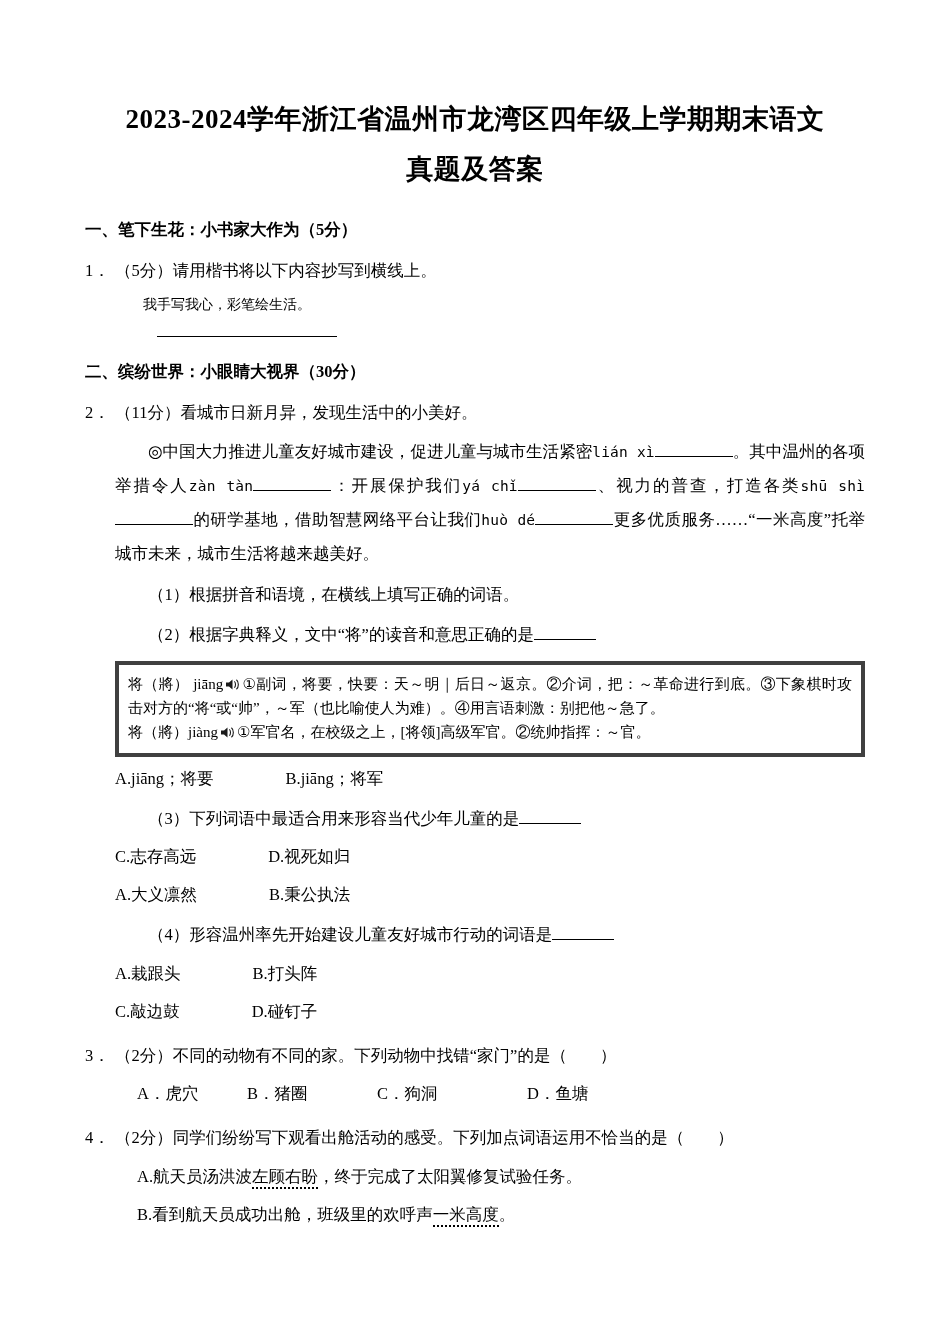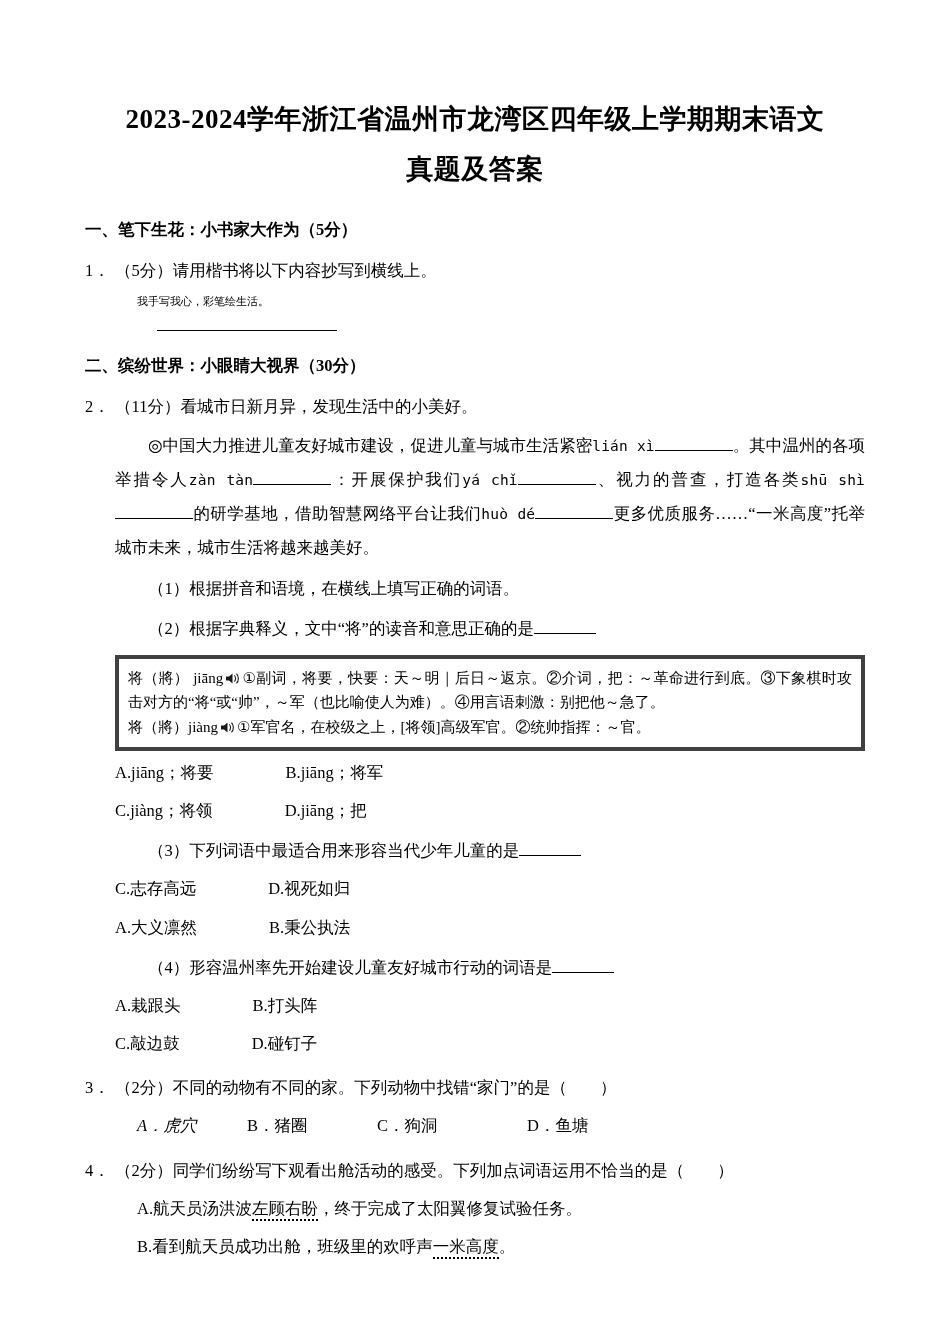--- a/index.html
+++ b/index.html
@@ -47,21 +47,21 @@
     flex: 0 0 30px;
     font-family: "Liberation Serif", serif;
   }
   .q-body {
     flex: 1 1 auto;
   }
   .indent1 {
     text-indent: 2em;
   }
   .para {
-    font-size: 11px;
+    font-size: 14px;
     line-height: 1.95;
     margin-top: 4px;
   }
   .para-block {
     font-size: 16.5px;
     line-height: 2.05;
     margin-top: 6px;
     text-align: justify;
   }
   .blank-line {
@@ -188,24 +188,20 @@
                 <path d="M9.3 3.4c1.6 1.1 1.6 5.1 0 6.2" stroke="#1a1a1a" stroke-width="1.1" fill="none"></path>
                 <path d="M11.4 1.8c2.6 1.9 2.6 7.5 0 9.4" stroke="#1a1a1a" stroke-width="1.1" fill="none"></path>
               </svg></span><span>①军官名，在校级之上，[将领]高级军官。②统帅指挥：～官。</span>
         </p>
       </div>
 
       <div class="choice-row">
         <span class="c">A.jiāng；将要</span>
         <span class="c">B.jiāng；将军</span>
       </div>
-      <div class="choice-row">
-        <span class="c">C.jiàng；将领</span>
-        <span class="c">D.jiāng；把</span>
-      </div>
 
       <div class="sub-q">
         <span>（3）下列词语中最适合用来形容当代少年儿童的是</span><span class="blank-short"></span>
       </div>
       <div class="choice-row">
         <span class="c">C.志存高远</span>
         <span class="c">D.视死如归</span>
       </div>
       <div class="choice-row">
         <span class="c">A.大义凛然</span>
@@ -224,21 +220,21 @@
         <span class="c">D.碰钉子</span>
       </div>
     </div>
   </div>
 
   <div class="q-row">
     <div class="q-num">3．</div>
     <div class="q-body">
       <div>（2分）不同的动物有不同的家。下列动物中找错“家门”的是（　　）</div>
       <div class="choice-row" style="margin-left:22px;">
-        <span class="c" style="width:110px;margin-right:0;font-style:italic;">A．虎穴</span>
+        <span class="c" style="width:110px;margin-right:0;">A．虎穴</span>
         <span class="c" style="width:130px;margin-right:0;">B．猪圈</span>
         <span class="c" style="width:150px;margin-right:0;">C．狗洞</span>
         <span class="c" style="margin-right:16px;">D．鱼塘</span>
       </div>
     </div>
   </div>
 
   <div class="q-row">
     <div class="q-num">4．</div>
     <div class="q-body">

